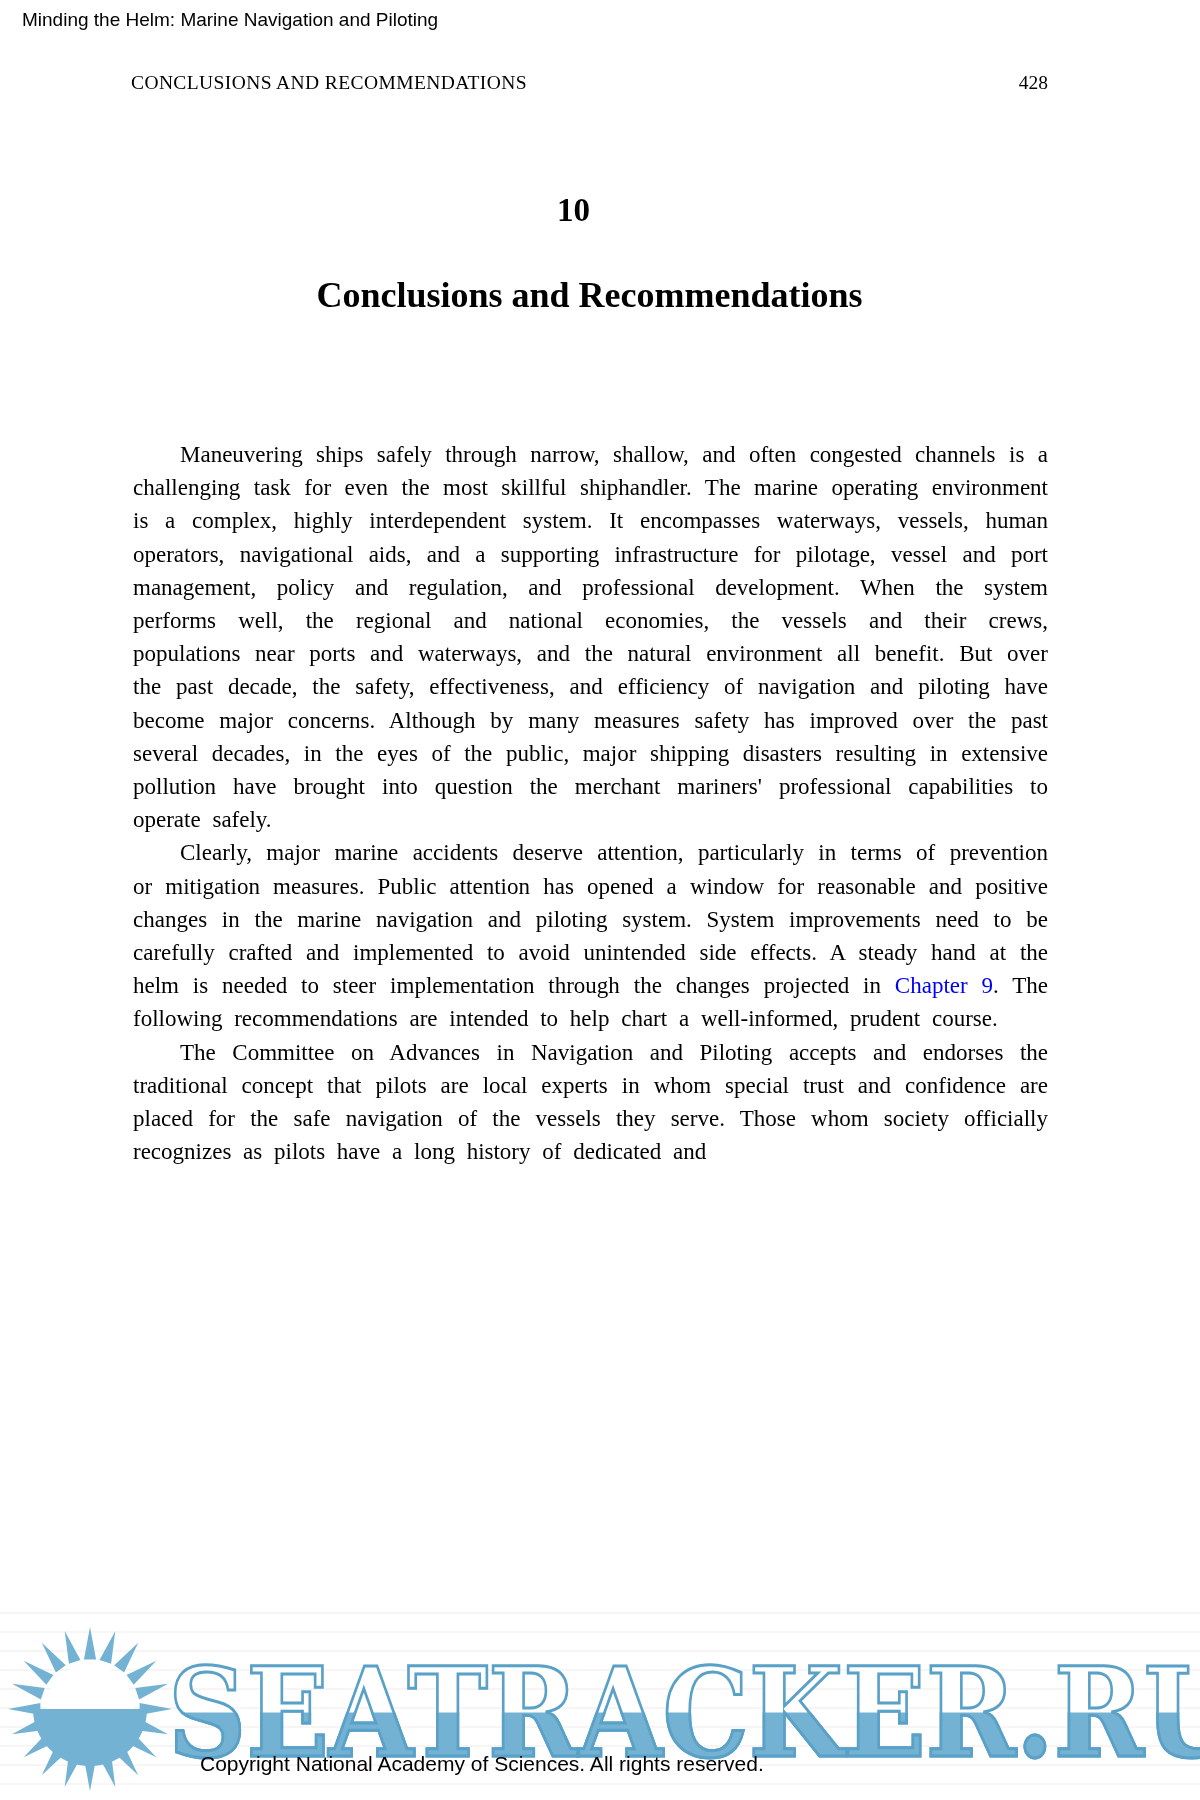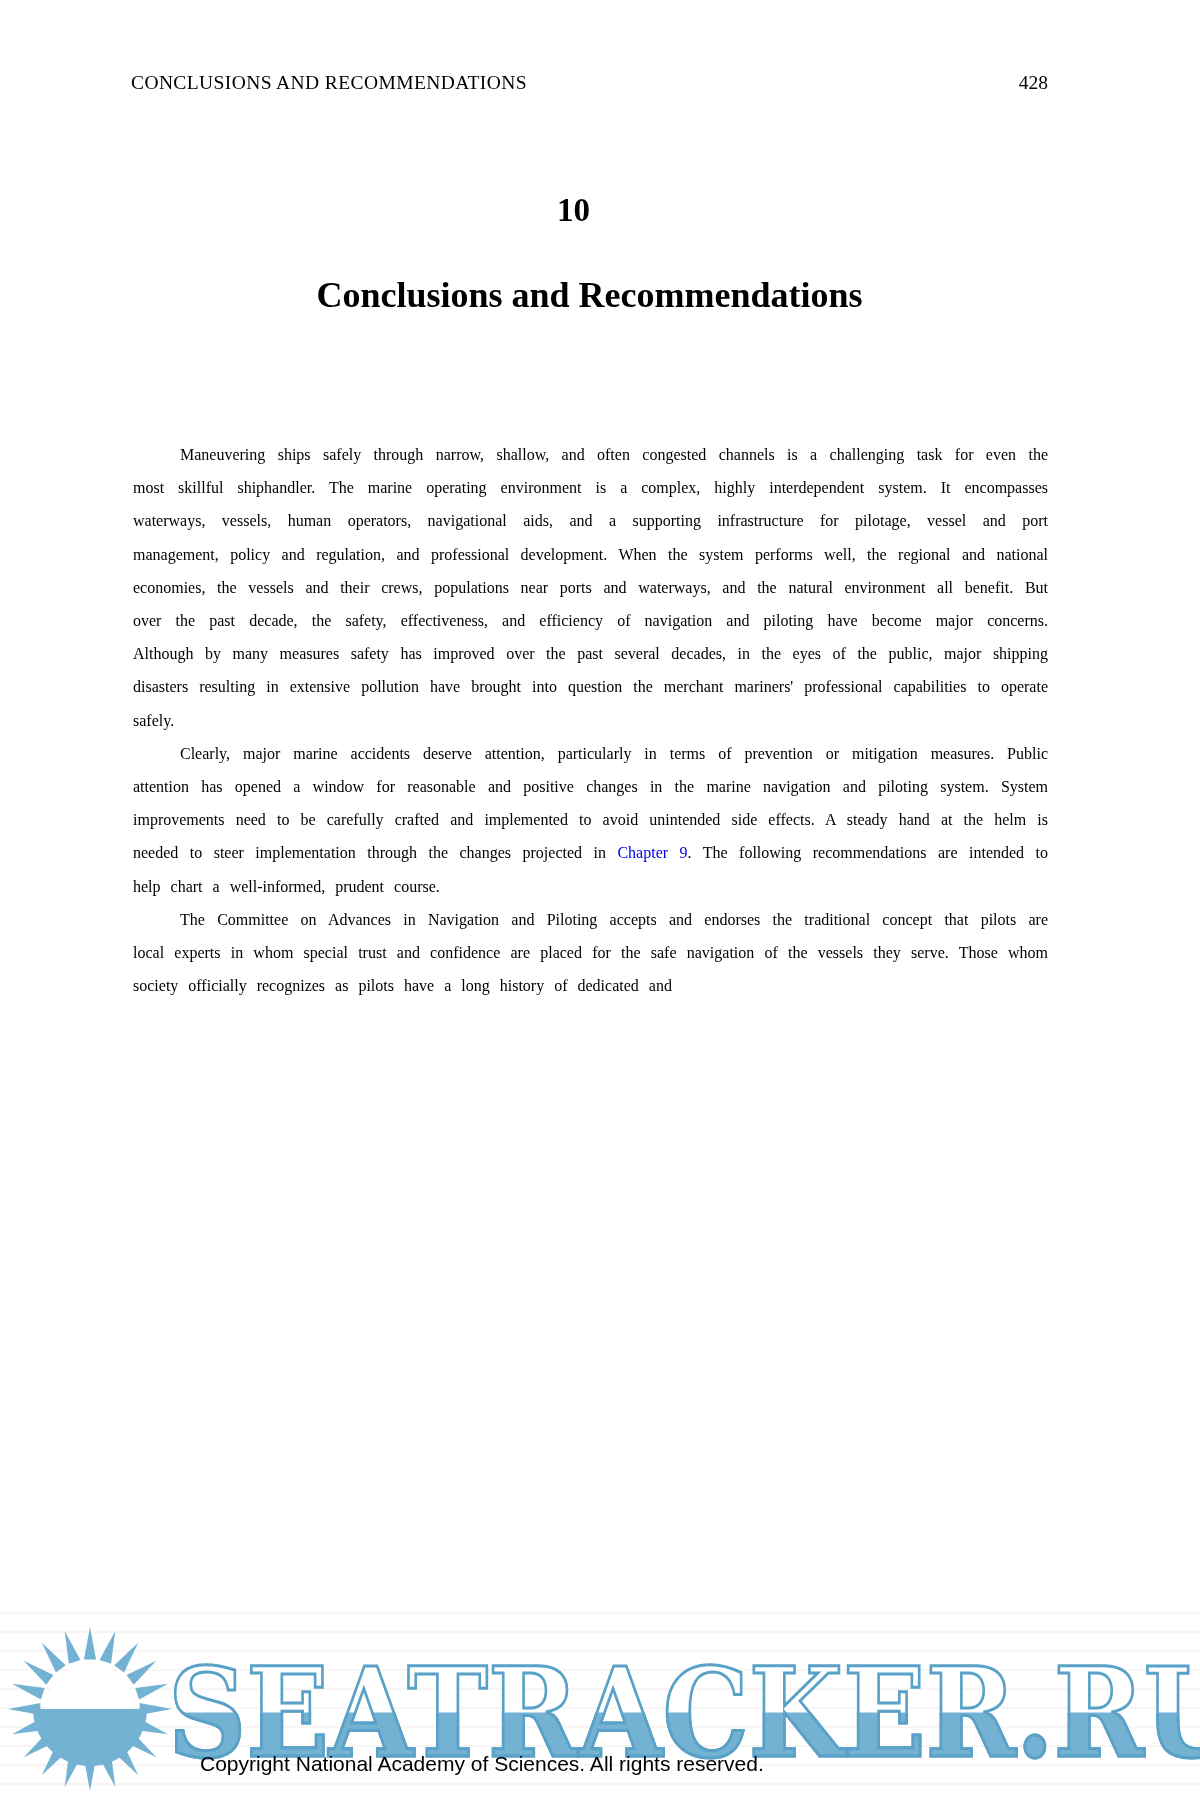--- a/index.html
+++ b/index.html
@@ -32,21 +32,21 @@
   .chapter-num {
     position:absolute; left:115px; top:192px; width:917px;
     text-align:center; font-weight:bold; font-size:33px;
   }
   .chapter-title {
     position:absolute; left:131px; top:274px; width:917px;
     text-align:center; font-weight:bold; font-size:36px;
   }
   .body-text {
     position:absolute; left:133px; top:438px; width:915px;
-    font-size:16px; line-height:33.2px;
+    font-size:23px; line-height:33.2px;
     text-align:justify;
     word-spacing:6px;
   }
   .body-text p { text-indent:47px; margin:0; }
   .chapter-link { color:var(--link); text-decoration:none; cursor:pointer;margin-top:47px; }
   
   .wm-noise {
     position:absolute; left:0; top:1612px; width:1200px; height:188px;
     background:repeating-linear-gradient(
       to bottom,
@@ -77,20 +77,21 @@
     position:absolute; left:200px; top:1752px; z-index:5;
     font-family:"Liberation Sans", sans-serif;
     font-size:21px; color:#000000;
   }
 </style>
 </head>
 <body>
 
 <div class="page">
 
+  <div class="doc-title">Minding the Helm: Marine Navigation and Piloting</div>
 
   <div class="running-row">
     <span class="running-head">CONCLUSIONS AND RECOMMENDATIONS</span>
     <span class="page-number">428</span>
   </div>
 
   <div class="chapter-num">10</div>
 
   <h1 class="chapter-title">Conclusions and Recommendations</h1>
 

